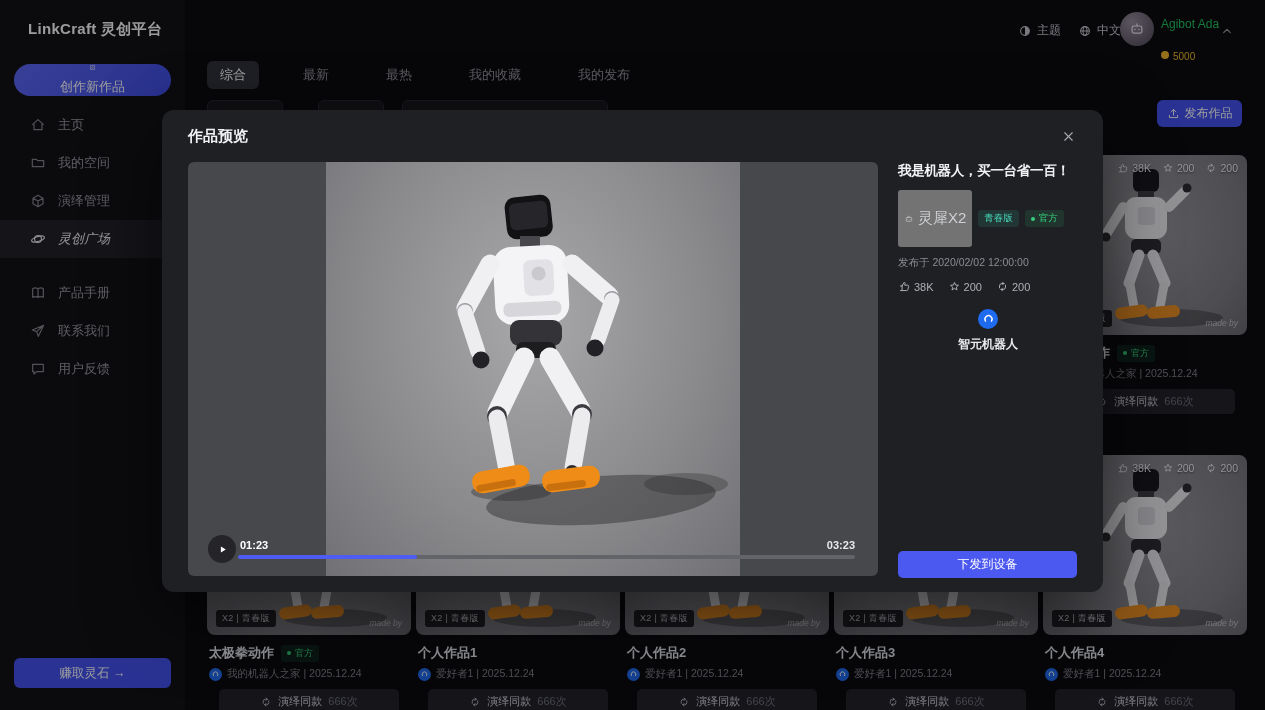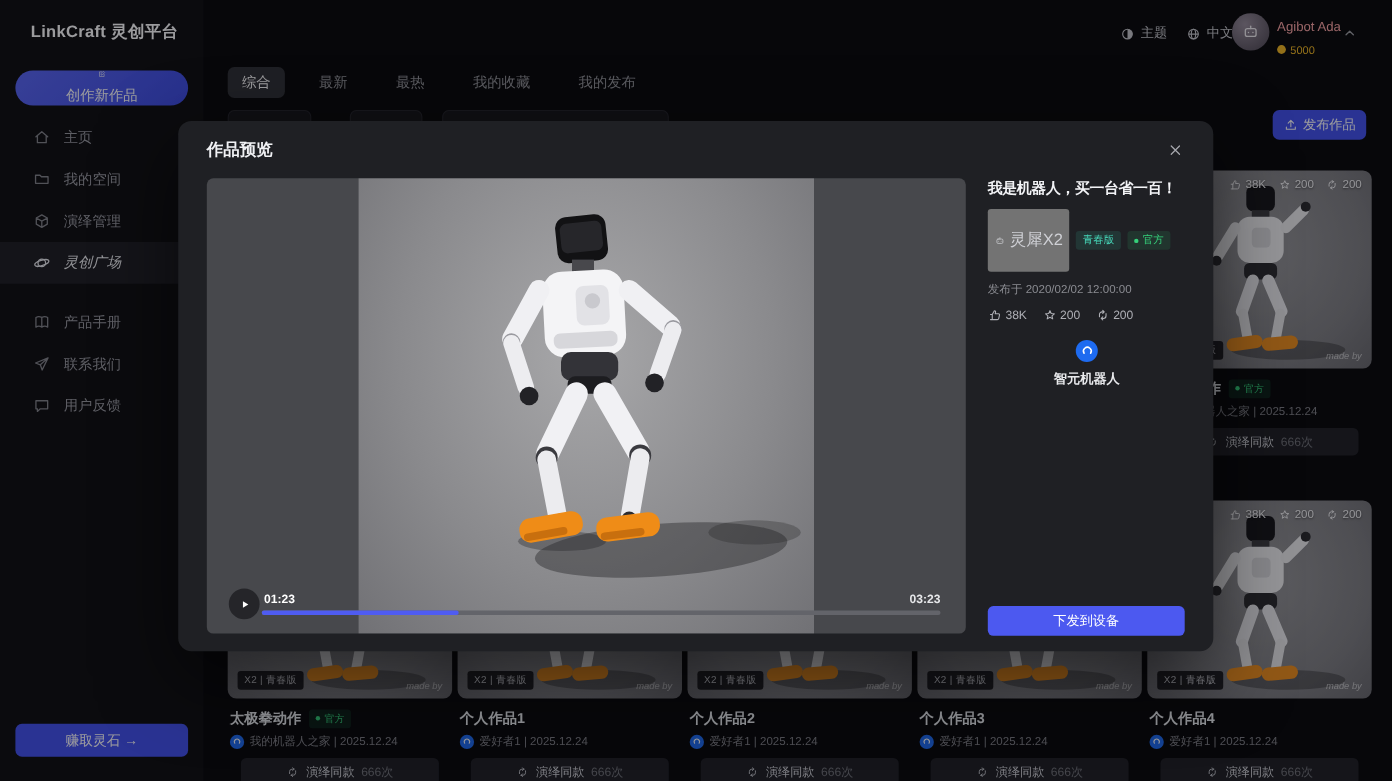--- a/index.html
+++ b/index.html
@@ -29,27 +29,27 @@
   .earn-btn{position:absolute;left:14px;top:658px;width:157px;height:30px;border-radius:6px;
       background:#4453ef;color:#fff;font-size:12.5px;display:flex;align-items:center;justify-content:center;}
 
   
   .tb-item{position:absolute;top:22px;display:flex;align-items:center;gap:5px;font-size:12px;color:#c6c7cc;cursor:pointer;}
   .tb-theme{left:1018px;}
   .tb-lang{left:1078px;}
   .avatar{position:absolute;left:1120px;top:12px;width:34px;height:34px;border-radius:50%;
       background:radial-gradient(circle at 35% 30%,#958b99,#4d4752);display:flex;align-items:center;justify-content:center;color:#f1eef2;cursor:pointer;}
   .ublock{position:absolute;left:1161px;top:17px;}
-  .uname{font-size:12px;color:#fca5a5;}
-  .ucoins{margin-top:10px;display:flex;gap:4px;font-size:10px;color:#f2b824;}
+  .uname{font-size:12px;color:#22c55e;}
+  .ucoins{margin-top:20px;display:flex;gap:4px;font-size:10px;color:#f2b824;}
   .coin{width:8px;height:8px;border-radius:50%;background:#f2b824;display:inline-block;}
   .chev{position:absolute;left:1219px;top:21px;color:#9b9ca1;cursor:pointer;}
 
   
-  .tabs{position:absolute;left:207px;top:61px;display:flex;gap:18px;align-items:center;height:28px;}
+  .tabs{position:absolute;left:207px;top:61px;display:flex;gap:31px;align-items:center;height:28px;}
   .tab{font-size:13px;color:#94959a;padding:0 13px;line-height:28px;cursor:pointer;white-space:nowrap;}
   .tab.active{background:#303136;border-radius:6px;color:#fff;}
   .fstub{position:absolute;top:100px;height:28px;background:#16161a;border:1px solid #26262b;border-radius:6px;box-sizing:border-box;}
   .fs1{left:207px;width:76px;} .fs2{left:318px;width:66px;} .fs3{left:402px;width:206px;}
   .publish{position:absolute;left:1157px;top:100px;width:85px;height:27px;border-radius:6px;background:#4453ef;
       color:#fff;font-size:12px;display:flex;align-items:center;justify-content:center;gap:5px;}
 
   
   .row{position:absolute;left:207px;display:flex;gap:5px;}
   .row1{top:155px;} .row2{top:455px;}

